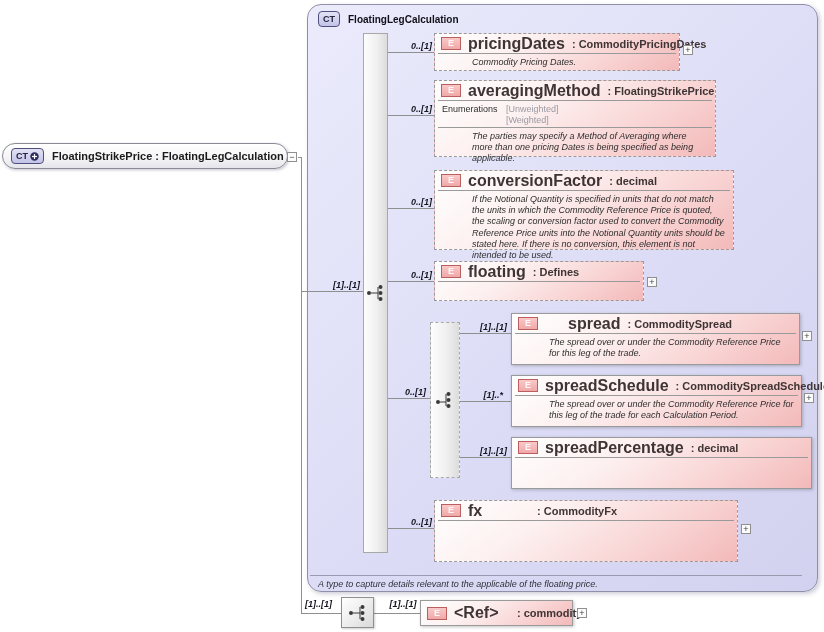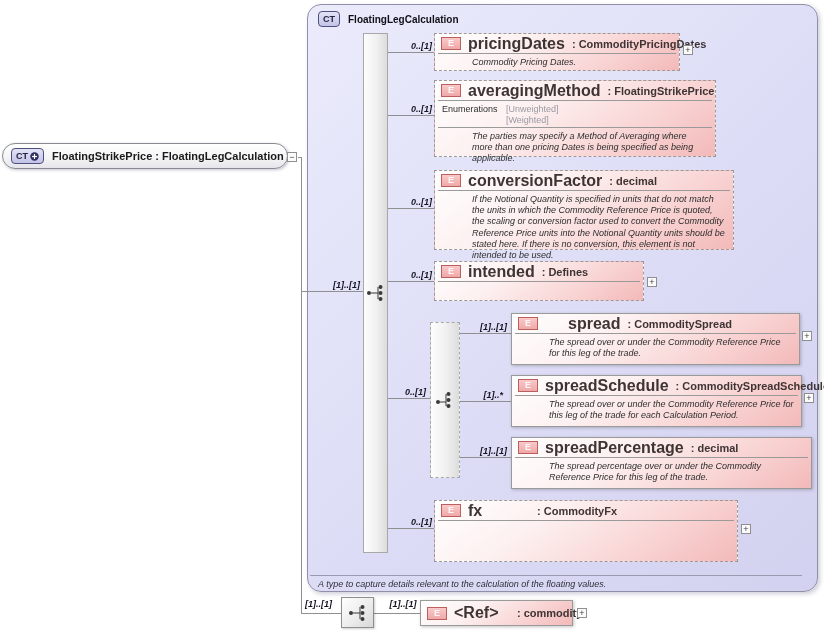--- a/index.html
+++ b/index.html
@@ -112,21 +112,21 @@
 </style>
 </head>
 <body>
 
 <div class="container-box">
   <div class="container-header">
     <span class="ct-badge">CT</span>
     <span class="container-title">FloatingLegCalculation</span>
   </div>
   <div class="footer-sep"></div>
-  <div class="footer-text">A type to capture details relevant to the calculation of the floating values.</div>
+  <div class="footer-text">A type to capture details relevant to the applicable of the floating price.</div>
 </div>
 
 <div class="hline" style="left:298px;top:157px;width:4px;"></div>
 <div class="vline" style="left:301px;top:157px;height:456px;"></div>
 <div class="hline" style="left:301px;top:291px;width:62px;"></div>
 <div class="hline" style="left:301px;top:613px;width:40px;"></div>
 <div class="hline" style="left:388px;top:52px;width:46px;"></div>
 <div class="hline" style="left:388px;top:115px;width:46px;"></div>
 <div class="hline" style="left:388px;top:208px;width:46px;"></div>
 <div class="hline" style="left:388px;top:281px;width:46px;"></div>
@@ -218,21 +218,21 @@
     <span class="el-name">conversionFactor</span>
     <span class="el-type">: decimal</span>
   </div>
   <div class="el-sep"></div>
   <div class="el-desc">If the Notional Quantity is specified in units that do not match the units in which the Commodity Reference Price is quoted, the scaling or conversion factor used to convert the Commodity Reference Price units into the Notional Quantity units should be stated here. If there is no conversion, this element is not intended to be used.</div>
 </div>
 
 <div class="el-box dashed" style="left:434px;top:261px;width:210px;height:40px;">
   <div class="el-title">
     <span class="e-badge">E</span>
-    <span class="el-name">intended</span>
+    <span class="el-name">floating</span>
     <span class="el-type">: Defines</span>
   </div>
   <div class="el-sep"></div>
 </div>
 <div class="plus-btn" style="left:647px;top:277px;">+</div>
 
 <div class="el-box solid" style="left:511px;top:313px;width:289px;height:52px;">
   <div class="el-title">
     <span class="e-badge">E</span>
     <span class="el-name name-w56">spread</span>
@@ -254,21 +254,20 @@
 </div>
 <div class="plus-btn" style="left:804px;top:393px;">+</div>
 
 <div class="el-box solid" style="left:511px;top:437px;width:301px;height:52px;">
   <div class="el-title">
     <span class="e-badge">E</span>
     <span class="el-name">spreadPercentage</span>
     <span class="el-type">: decimal</span>
   </div>
   <div class="el-sep"></div>
-  <div class="el-desc">The spread percentage over or under the Commodity Reference Price for this leg of the trade.</div>
 </div>
 
 <div class="el-box dashed" style="left:434px;top:500px;width:304px;height:62px;">
   <div class="el-title">
     <span class="e-badge">E</span>
     <span class="el-name name-w70">fx</span>
     <span class="el-type">: CommodityFx</span>
   </div>
   <div class="el-sep"></div>
 </div>

